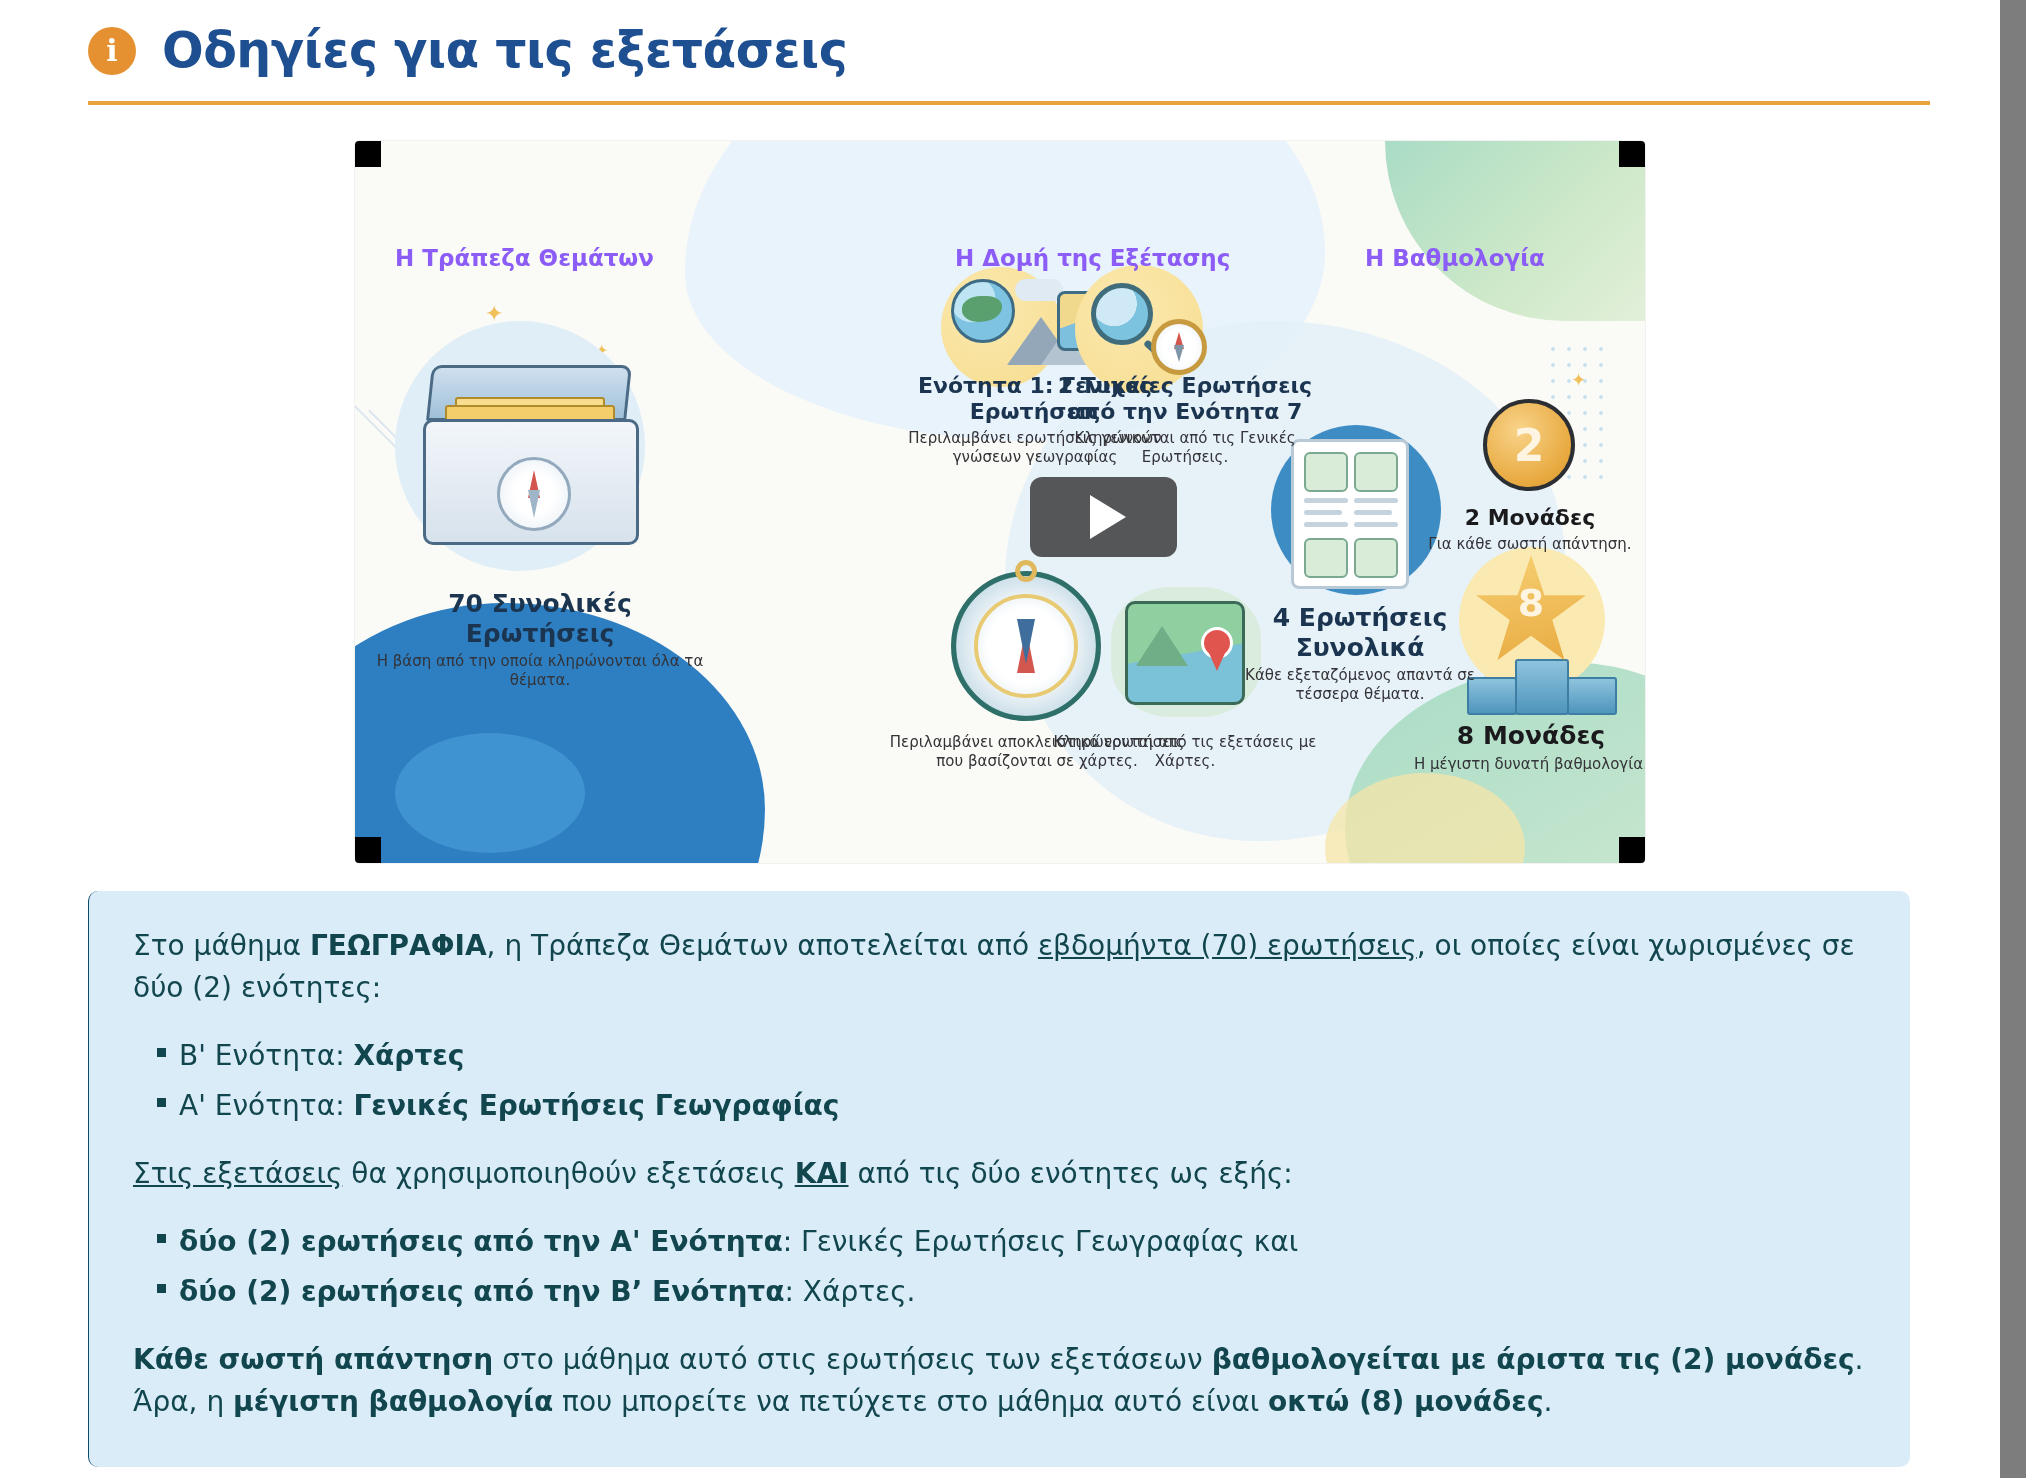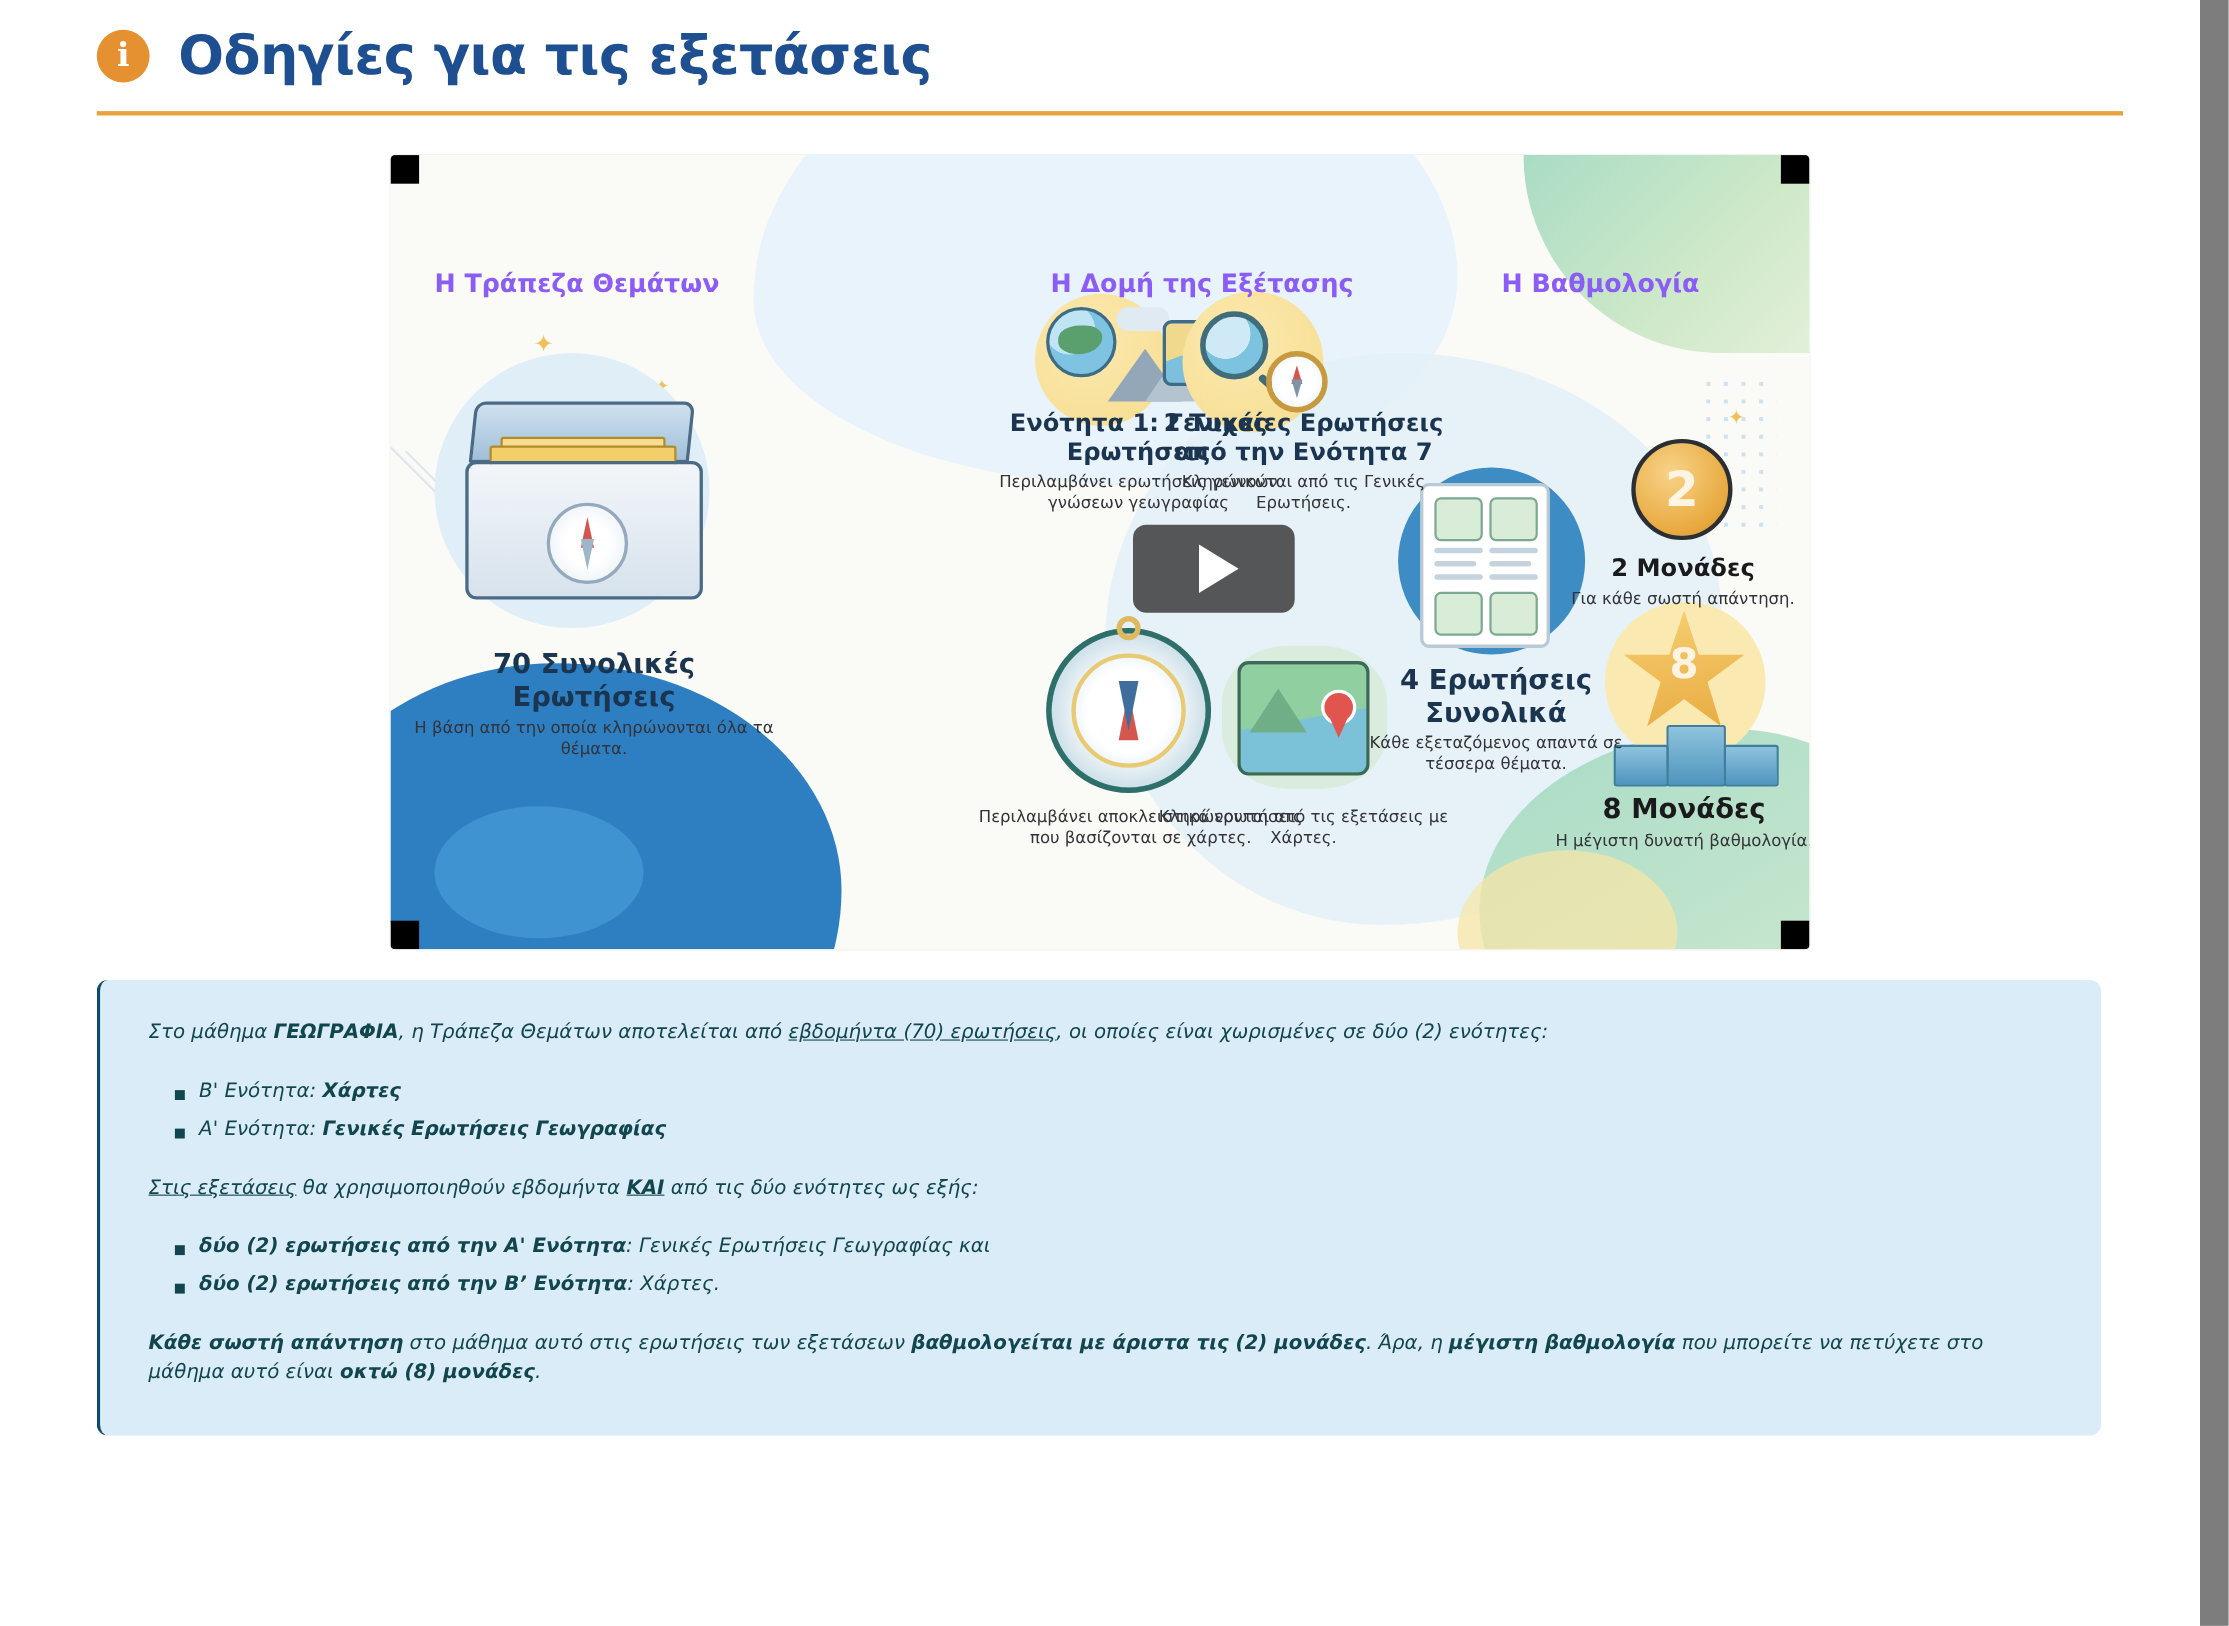--- a/index.html
+++ b/index.html
@@ -376,28 +376,27 @@
   .play-overlay .tri {
     width: 0; height: 0;
     border-top: 22px solid transparent; border-bottom: 22px solid transparent;
     border-left: 36px solid #ffffff; margin-left: 8px;
   }
 
   
   .panel-wrap { padding: 28px 90px 0 88px; }
   .panel {
     background: #dbecf9;
-    border-left: 3px solid #0c4a6e;
+    border-left: 1px solid #0c4a6e;
     border-radius: 10px;
     padding: 34px 44px 44px 44px;
     color: #12464e;
-    font-size: 18px;
+    font-size: 28px;
     line-height: 1.5;
     font-family: "DejaVu Sans", sans-serif;
-    font-style: italic;
   }
   .panel p { margin: 0 0 26px 0; }
   .panel p.last { margin-bottom: 0; }
   .panel ul {
     margin: 0 0 26px 0; padding-left: 46px; list-style: none;
   }
   .panel li { position: relative; margin: 0 0 8px 0; }
   .panel li::before {
     content: ""; position: absolute; left: -22px; top: 13px;
     width: 9px; height: 9px; background: #12464e;
@@ -563,21 +562,21 @@
     <div class="panel-wrap">
       <div class="panel">
 
         <p><span>Στο μάθημα </span><b>ΓΕΩΓΡΑΦΙΑ</b><span>, η Τράπεζα Θεμάτων αποτελείται από </span><u>εβδομήντα (70) ερωτήσεις</u><span>, οι οποίες είναι χωρισμένες σε δύο (2) ενότητες:</span></p>
 
         <ul>
           <li><span>Β' Ενότητα: </span><b>Χάρτες</b></li>
           <li><span>Α' Ενότητα: </span><b>Γενικές Ερωτήσεις Γεωγραφίας</b></li>
         </ul>
 
-        <p><u>Στις εξετάσεις</u><span> θα χρησιμοποιηθούν εβδομήντα </span><b><u>ΚΑΙ</u></b><span> από τις δύο ενότητες ως εξής:</span></p>
+        <p><u>Στις εξετάσεις</u><span> θα χρησιμοποιηθούν εξετάσεις </span><b><u>ΚΑΙ</u></b><span> από τις δύο ενότητες ως εξής:</span></p>
 
         <ul>
           <li><b>δύο (2) ερωτήσεις από την Α' Ενότητα</b><span>: Γενικές Ερωτήσεις Γεωγραφίας και</span></li>
           <li><b>δύο (2) ερωτήσεις από την Β’ Ενότητα</b><span>: Χάρτες.</span></li>
         </ul>
 
         <p class="last"><b>Κάθε σωστή απάντηση</b><span> στο μάθημα αυτό στις ερωτήσεις των εξετάσεων </span><b>βαθμολογείται με άριστα τις (2) μονάδες</b><span>. Άρα, η </span><b>μέγιστη βαθμολογία</b><span> που μπορείτε να πετύχετε στο μάθημα αυτό είναι </span><b>οκτώ (8) μονάδες</b><span>.</span></p>
 
       </div>
     </div>

